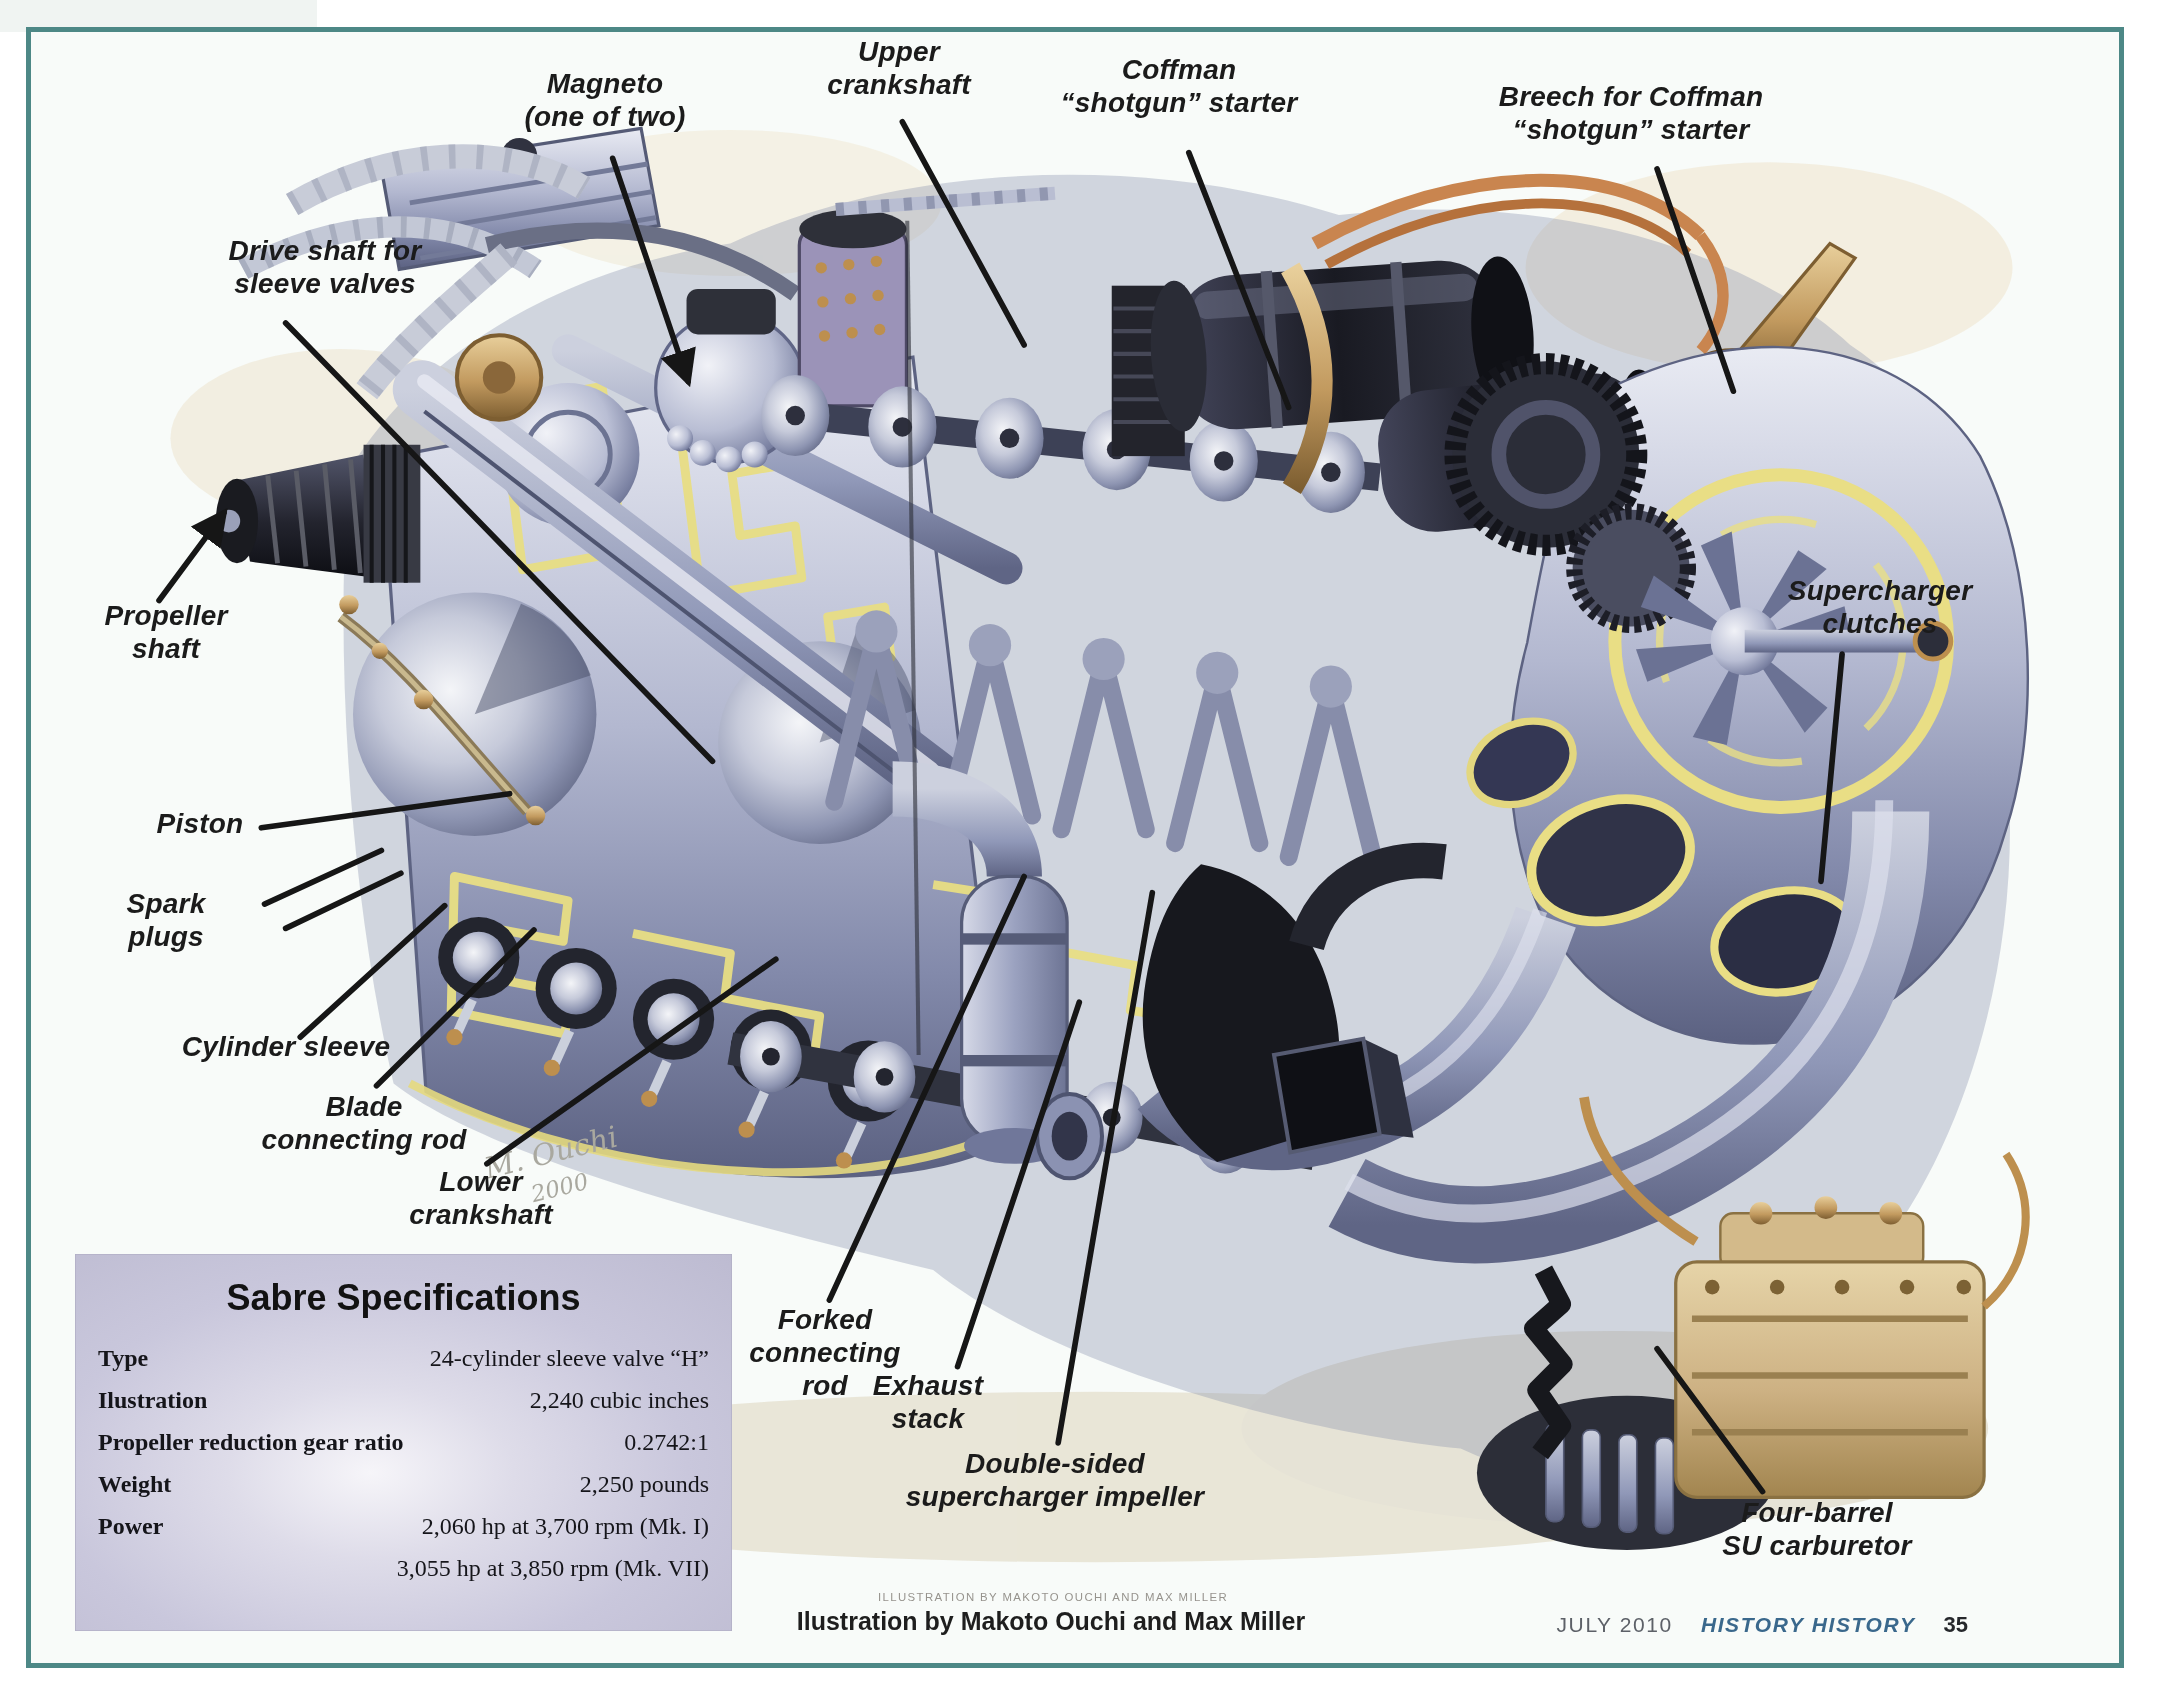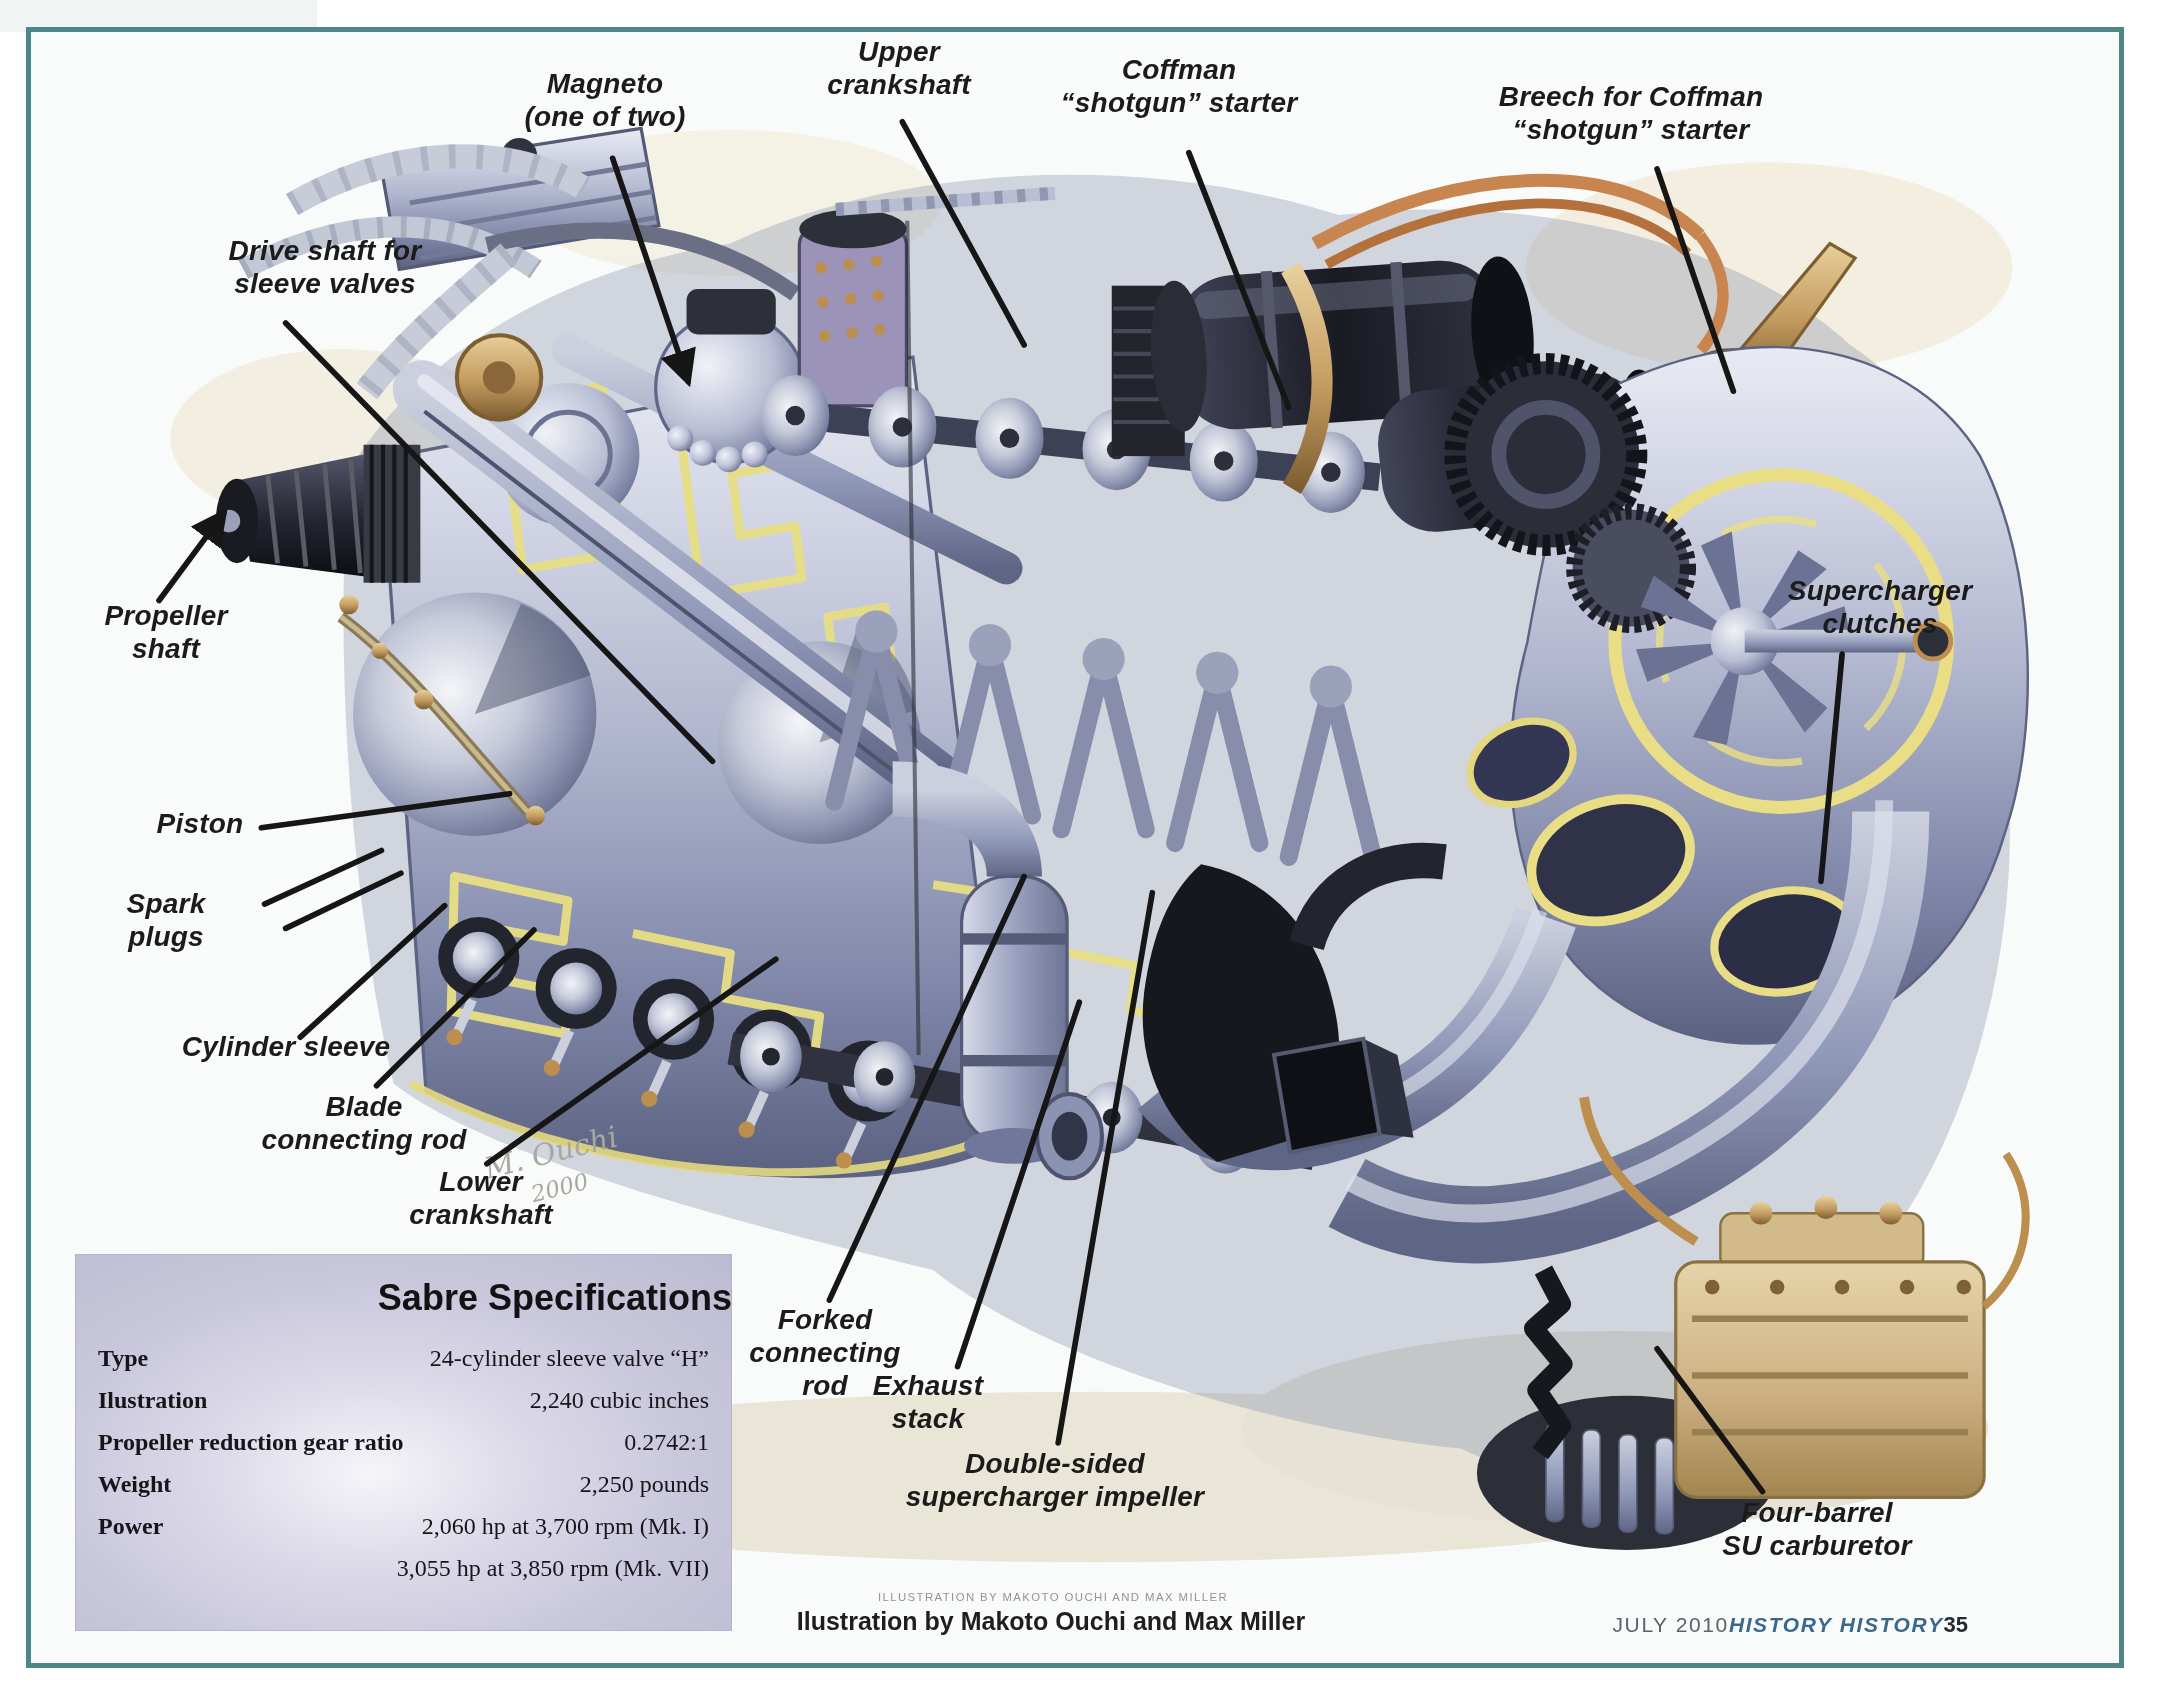--- a/index.html
+++ b/index.html
@@ -18,34 +18,34 @@
     position:absolute; transform:translateX(-50%);
     text-align:center; white-space:pre-line;
     font:italic 700 28px/1.17 "Liberation Sans", sans-serif;
     color:#1b1b1b; letter-spacing:0.2px;
   }
   .spec-box {
     position:absolute; left:75px; top:1254px; width:657px; height:377px;
     background: radial-gradient(ellipse at 45% 58%, #f6f5f9 0%, #dedce9 28%, #c9c7dc 62%, #bdbbd1 100%);
     box-shadow: 0 0 0 0.8px #b2b0c6 inset;
   }
-  .spec-title { text-align:right; font:700 36px/1 "Liberation Sans", sans-serif; color:#121212; margin:26px 0 0; }
+  .spec-title { text-align:center; font:700 36px/1 "Liberation Sans", sans-serif; color:#121212; margin:26px 0 0; }
   .spec-rows { margin:21px 23px 0 23px; }
   .spec-row { display:flex; font-size:24px; line-height:42px; color:#15151a;font-family:Liberation Serif, serif; }
   .spec-label { font-weight:700; white-space:nowrap; }
   .spec-value { font-weight:400; flex:1; text-align:right; white-space:nowrap; }
   .credit-small {
     position:absolute; left:1053px; top:1591px; transform:translateX(-50%);
     font:400 11.4px "Liberation Sans", sans-serif; color:#96938d; letter-spacing:1.4px;
   }
   .credit-main {
     position:absolute; left:1051px; top:1607px; transform:translateX(-50%);
     font:700 25px "Liberation Sans", sans-serif; color:#1e1e1e;
   }
-  .footer-right { position:absolute; right:193px; top:1612px; display:flex; gap:0; align-items:baseline; }
+  .footer-right { position:absolute; right:193px; top:1612px; display:flex; gap:28px; align-items:baseline; }
   .footer-issue { font:400 21px "Liberation Sans", sans-serif; color:#5d6168; letter-spacing:1.6px; }
   .footer-brand { font:italic 700 21px "Liberation Sans", sans-serif; color:#3a688c; letter-spacing:1.6px; }
   .footer-page { font:700 22px "Liberation Sans", sans-serif; color:#26282c; }
 </style>
 </head>
 <body>
 
 <div class="corner-tint"></div>
 <div class="page-frame"></div>
 

